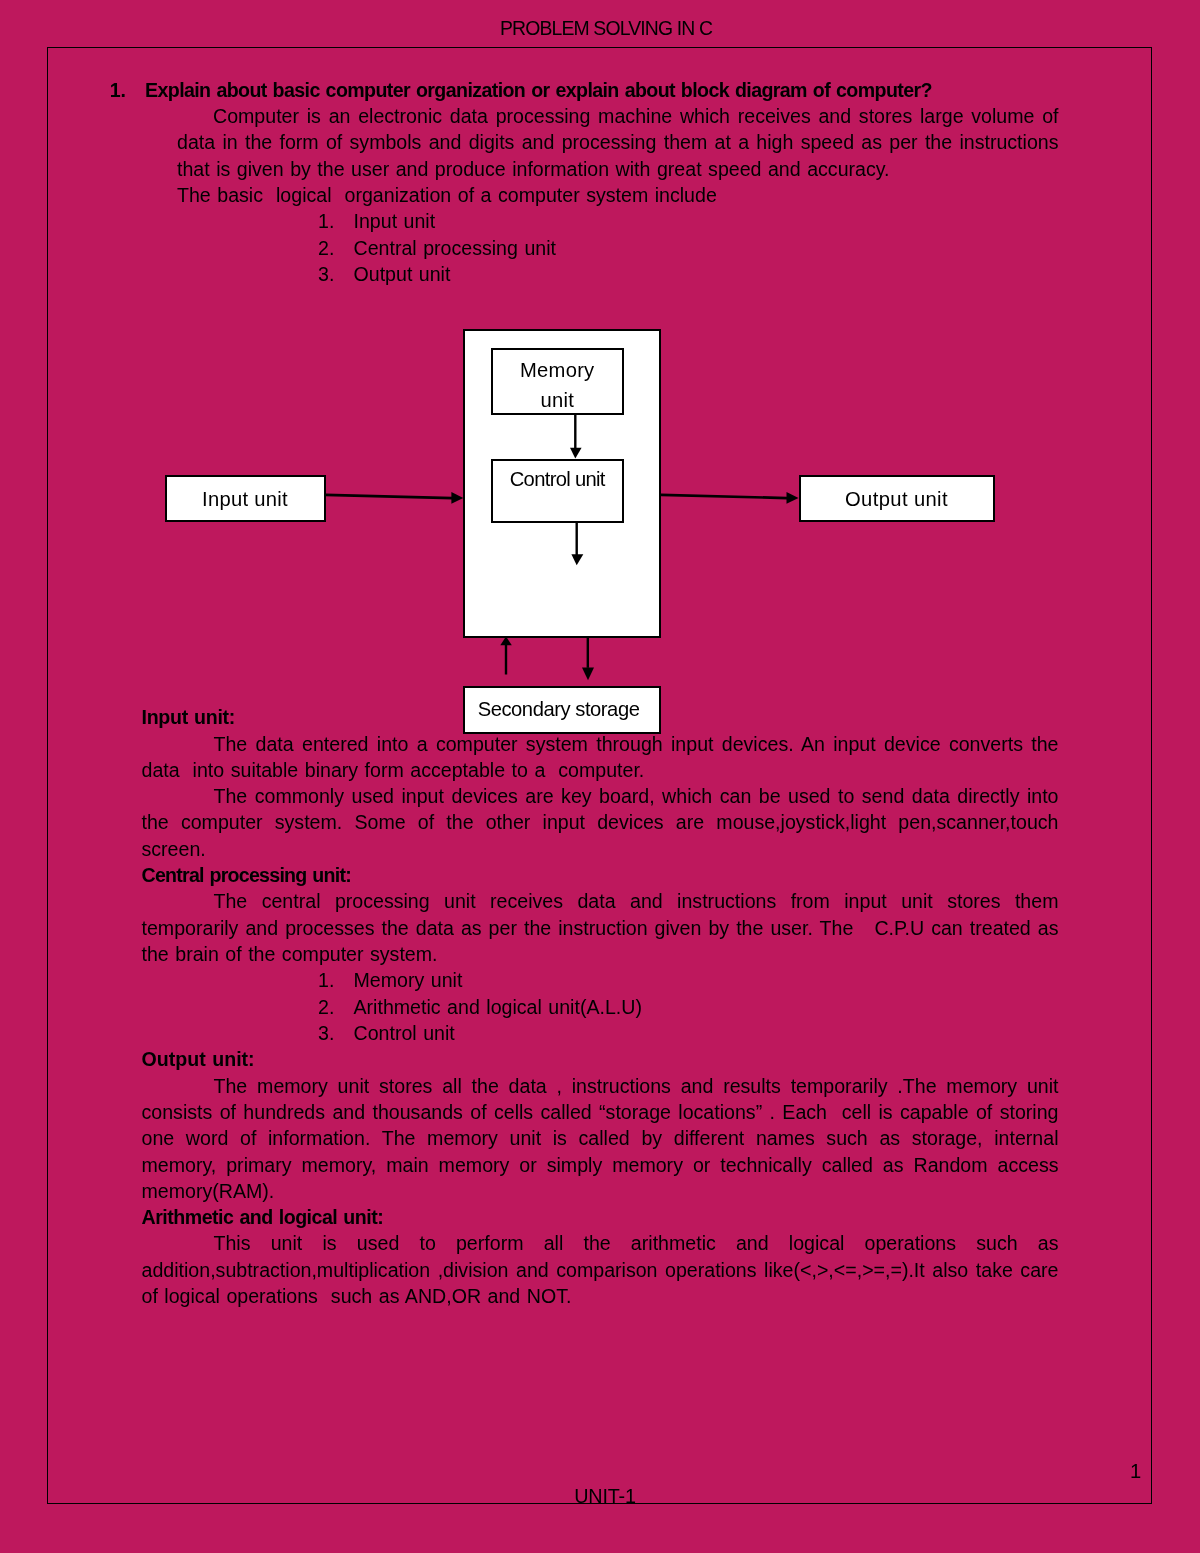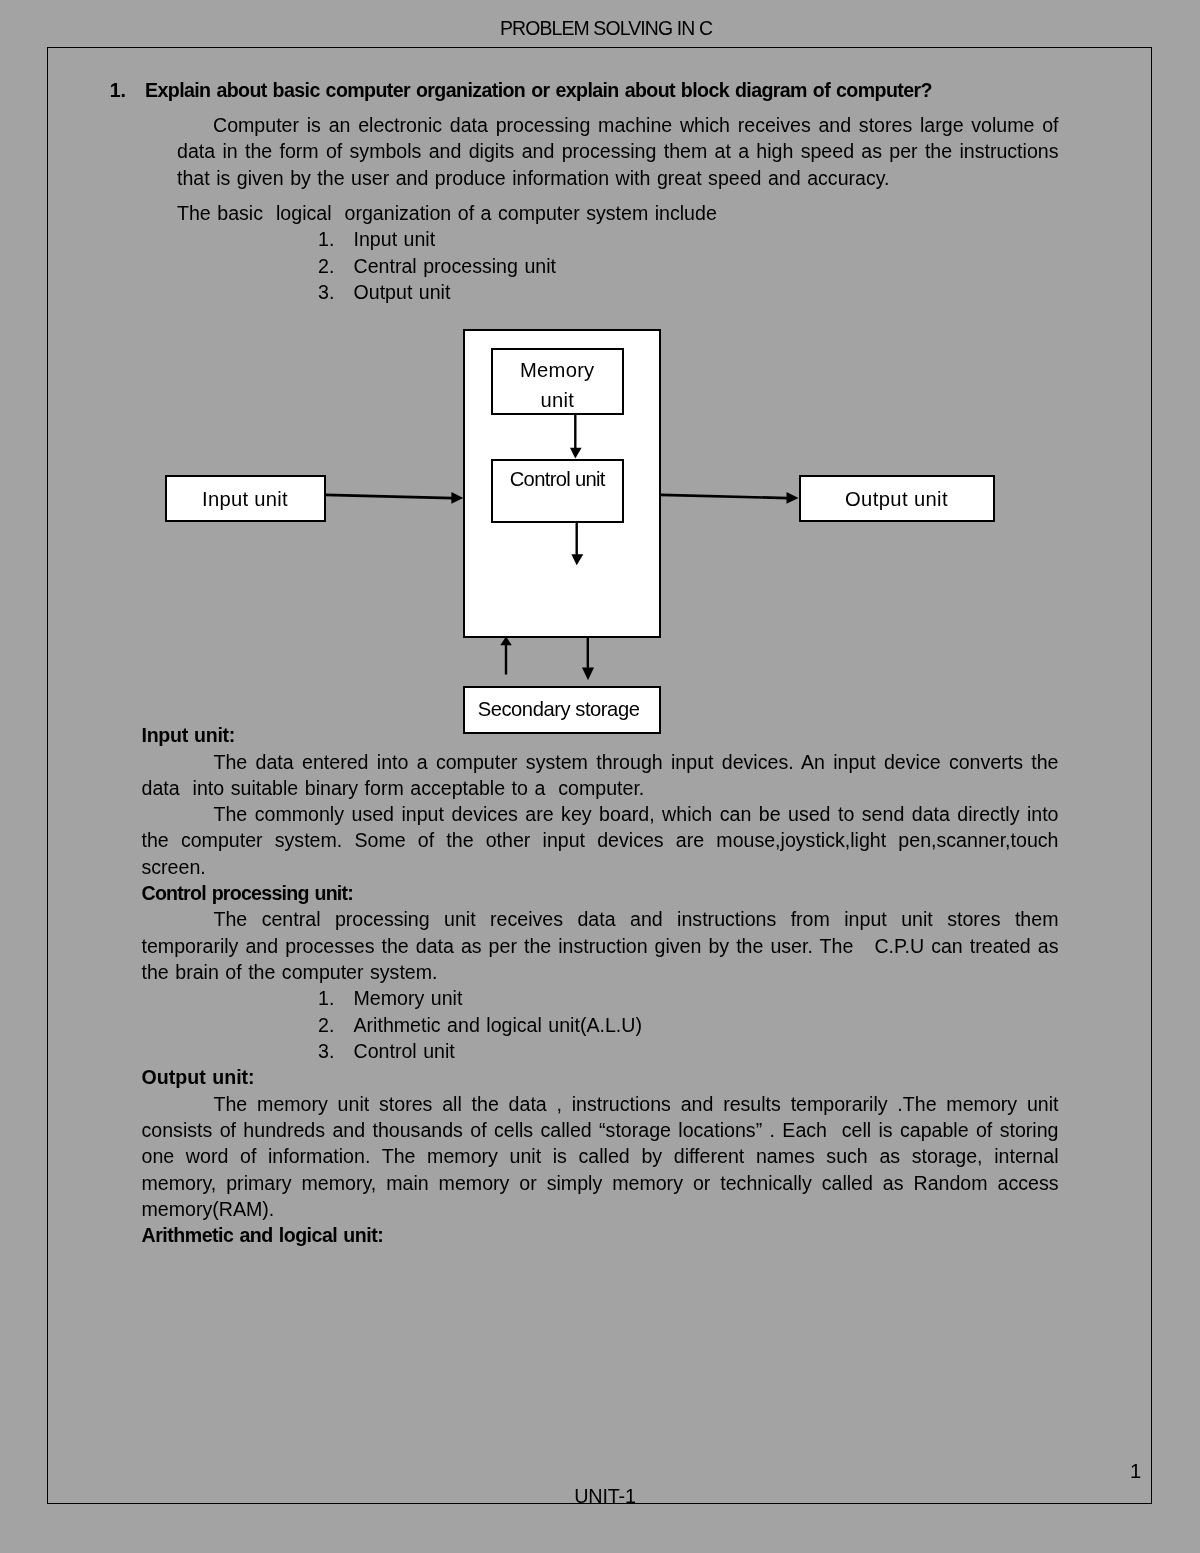--- a/index.html
+++ b/index.html
@@ -1,37 +1,37 @@
 <!DOCTYPE html>
 <html><head>
 <meta charset="utf-8">
 <title>Problem Solving in C</title>
 <style>
   html,body{margin:0;padding:0;}
   body{width:1200px;height:1553px;background:#ffffff;
        font-family:"Liberation Sans",sans-serif;color:#000;}
-  .page{position:relative;width:1200px;height:1553px;overflow:hidden;background:#a3a3a3;will-change:transform;}
+  .page{position:relative;width:1200px;height:1553px;overflow:hidden;background:#be185d;will-change:transform;}
 
   .hdr{position:absolute;left:0;top:14.7px;width:1212px;text-align:center;
        font-size:19.4px;line-height:26.4px;letter-spacing:-0.85px;}
   .pgborder{position:absolute;left:47px;top:47px;width:1105px;height:1457px;
             border:1.4px solid #000;box-sizing:border-box;}
   .pagenum{position:absolute;left:1130px;top:1457.5px;width:40px;text-align:left;
            font-size:20.2px;line-height:26.4px;}
   .unitfoot{position:absolute;left:0;top:1483.3px;width:1210px;text-align:center;
             font-size:19.8px;line-height:26.4px;letter-spacing:-0.15px;}
 
   
   .body{position:absolute;left:141.5px;top:76.7px;width:917px;
         font-size:19.6px;word-spacing:1.05px;line-height:26.32px;}
   p{margin:0;white-space:pre-wrap;}
   .just{text-align:justify;}
   .qhead{position:relative;padding-left:3.5px;font-weight:bold;letter-spacing:-0.6px;}
   .qhead .qnum{position:absolute;left:-31.8px;top:0;letter-spacing:0;}
-  .ind{margin-left:35.5px;width:881.5px;margin-top:9px;}
+  .ind{margin-left:35.5px;width:881.5px;}
   .ti36{text-indent:36px;}
   .ti72{text-indent:72px;}
   .olist{margin:0;padding:0;list-style:none;}
   .olist li{position:relative;margin-left:212px;}
   .olist li .li-num{position:absolute;left:-35.5px;top:0;}
   .sec-h{font-weight:bold;}
   .diagram-gap{height:417px;}
 
   
   .dg{position:absolute;left:0;top:0;width:1000px;height:1553px;margin-top:10px;}
@@ -62,32 +62,33 @@
       <li><span class="li-num">2.</span><span>Central processing unit</span></li>
       <li><span class="li-num">3.</span><span>Output unit</span></li>
     </ul>
 
     <div class="diagram-gap"></div>
 
     <p class="sec-h" style="letter-spacing:-0.3px">Input unit:</p>
     <p class="just ti72">The data entered into a computer system through input devices. An input device converts the data  into suitable binary form acceptable to a  computer.</p>
     <p class="just ti72">The commonly used input devices are key board, which can be used to send data directly into the computer system. Some of the other input devices are mouse,joystick,light pen,scanner,touch screen.</p>
 
-    <p class="sec-h" style="letter-spacing:-0.75px">Control processing unit:</p>
+    <p class="sec-h" style="letter-spacing:-0.75px">Central processing unit:</p>
     <p class="just ti72">The central processing unit receives data and instructions from input unit stores them temporarily and processes the data as per the instruction given by the user. The   C.P.U can treated as the brain of the computer system.</p>
     <ul class="olist">
       <li><span class="li-num">1.</span><span>Memory unit</span></li>
       <li><span class="li-num">2.</span><span>Arithmetic and logical unit(A.L.U)</span></li>
       <li><span class="li-num">3.</span><span>Control unit</span></li>
     </ul>
 
     <p class="sec-h" style="letter-spacing:0px">Output unit:</p>
     <p class="just ti72">The memory unit stores all the data , instructions and results temporarily .The memory unit consists of hundreds and thousands of cells called “storage locations” . Each  cell is capable of storing one word of information. The memory unit is called by different names such as storage, internal memory, primary memory, main memory or simply memory or technically called as Random access memory(RAM).</p>
 
     <p class="sec-h" style="letter-spacing:-0.5px">Arithmetic and logical unit:</p>
+    <p class="just ti72">This unit is used to perform all the arithmetic and logical operations such as addition,subtraction,multiplication ,division and comparison operations like(&lt;,&gt;,&lt;=,&gt;=,=).It also take care of logical operations  such as AND,OR and NOT.</p>
 
   </div>
 
   <div class="dg">
     <div class="dbox" style="left:462.5px;top:318.5px;width:198.5px;height:309.2px;"></div>
     <div class="dbox" style="left:490.5px;top:337.5px;width:133.5px;height:67.2px;padding-top:6.7px;line-height:29.6px;letter-spacing:0.25px;"><span>Memory
 unit</span></div>
     <div class="dbox" style="left:490.5px;top:448.5px;width:133.5px;height:64.8px;padding-top:4.3px;letter-spacing:-0.68px;"><span>Control unit</span></div>
     <div class="dbox" style="left:164.5px;top:465px;width:161px;height:46.5px;padding-top:7.8px;letter-spacing:0.3px;"><span>Input unit</span></div>
     <div class="dbox" style="left:798.5px;top:465px;width:196px;height:46.5px;padding-top:7.8px;letter-spacing:0.38px;"><span>Output unit</span></div>

